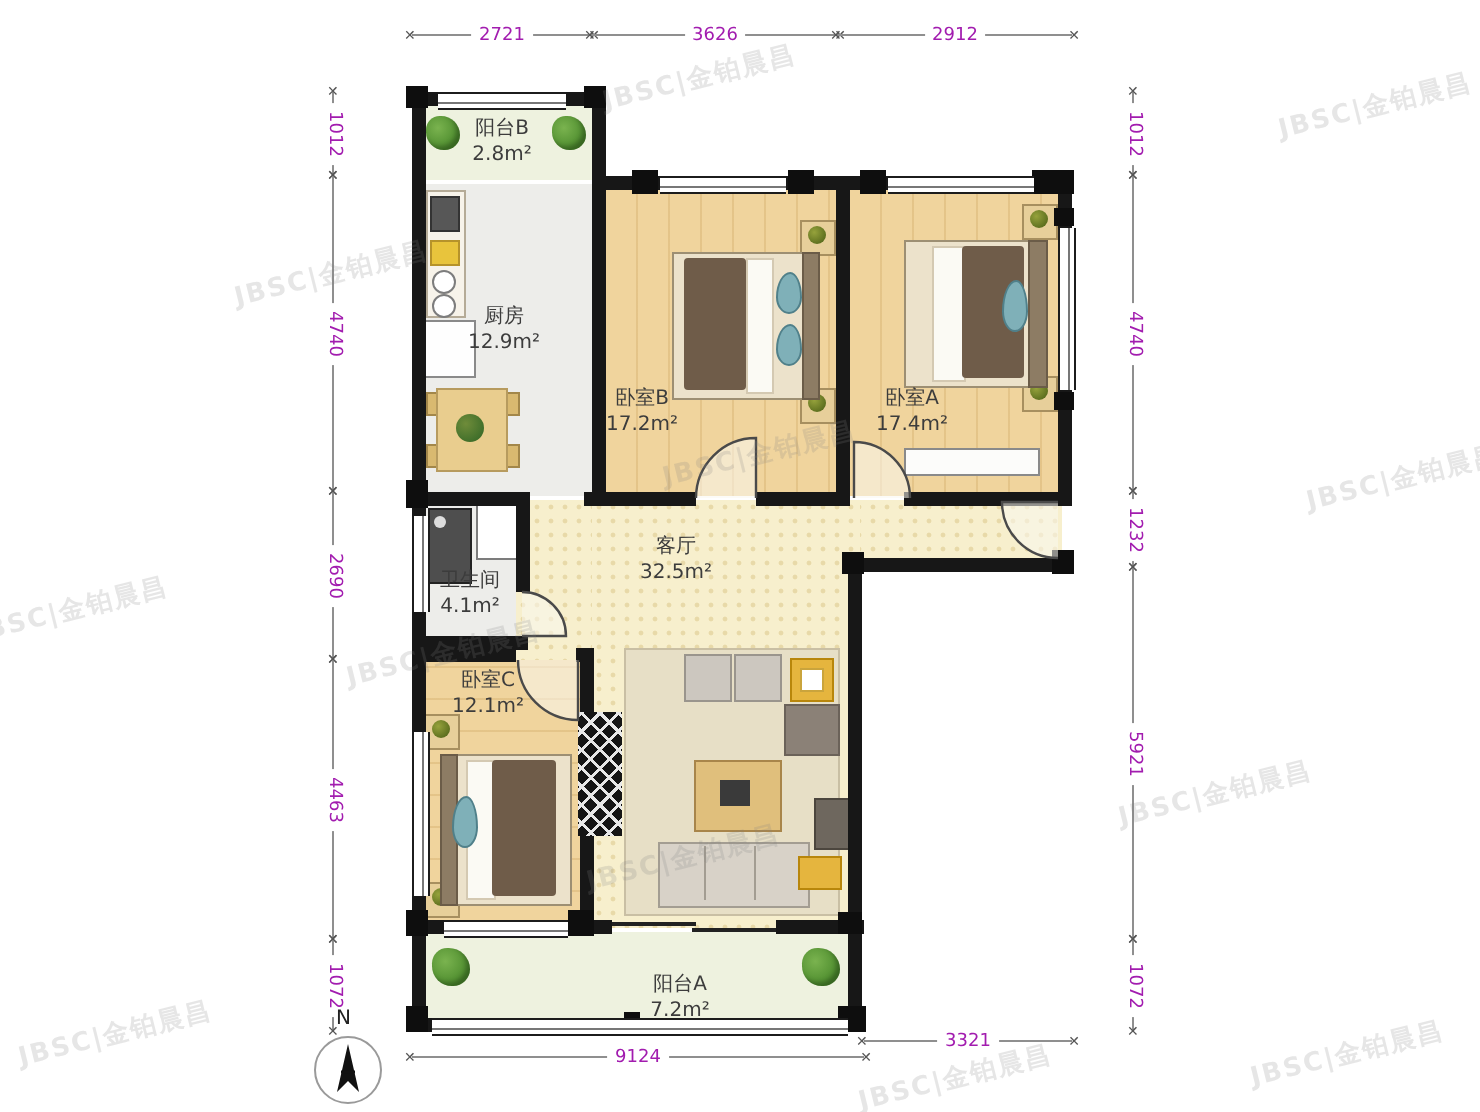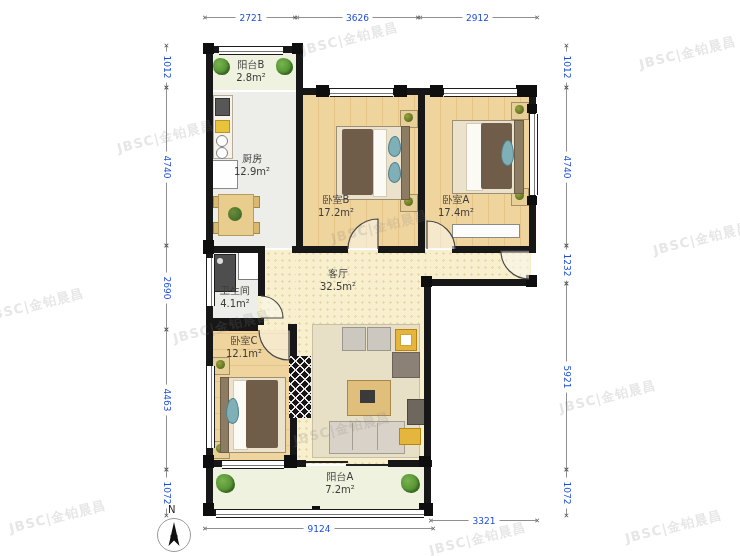--- a/index.html
+++ b/index.html
@@ -29,21 +29,21 @@
   .nplant{position:absolute;z-index:2;border-radius:50%;background:radial-gradient(circle at 35% 35%,#96a23c,#5c6e1e 75%);width:9px;height:9px;}
   .bedbase{position:absolute;z-index:2;background:#ece2cb;border:1px solid #9d8f73;}
   .blanket{position:absolute;z-index:2;background:#6f5c49;border-radius:2px;}
   .sheet{position:absolute;z-index:2;background:#fbfaf4;border:1px solid #d4c9b2;}
   .pillow{position:absolute;z-index:2;background:#7fb0b8;border:1px solid #50808a;border-radius:55% 45% 50% 50%/60% 60% 40% 40%;}
   .hboard{position:absolute;z-index:2;background:#8d7c64;border:1px solid #6b5c48;}
   .shaft{position:absolute;z-index:3;background-color:#161616;
     background-image:repeating-linear-gradient(45deg,transparent 0 5px,#e9e9e9 5px 6.5px),
                      repeating-linear-gradient(-45deg,transparent 0 5px,#e9e9e9 5px 6.5px);}
   
-  .dim{position:absolute;z-index:5;color:#1d4ed8;}
+  .dim{position:absolute;z-index:5;color:#a21caf;}
   .dim-h{border-top:1px solid #8f8f8f;height:0;}
   .dim-h::before{content:"\2715";position:absolute;left:-4px;top:-4.5px;font-size:7px;color:#555;}
   .dim-h::after{content:"\2715";position:absolute;right:-4px;top:-4.5px;font-size:7px;color:#555;}
   .dim-h .lbl{position:absolute;left:50%;top:0;transform:translate(-50%,-50%);background:#fff;padding:0 4px;font-size:9px;}
   .dim-v{border-left:1px solid #8f8f8f;width:0;}
   .dim-v::before{content:"\2715";position:absolute;top:-4px;left:-3.5px;font-size:7px;color:#555;}
   .dim-v::after{content:"\2715";position:absolute;bottom:-4px;left:-3.5px;font-size:7px;color:#555;}
   .dim-v .lbl{position:absolute;left:0;top:50%;transform:translate(-50%,-50%);background:#fff;
               writing-mode:vertical-rl;padding:4px 0;font-size:9px;}
   
@@ -197,41 +197,41 @@
   </svg>
 
   <div class="rlabel" style="left:221px;top:58px;width:60px;">
     <div>阳台B</div>
     <div>2.8m²</div>
   </div>
   <div class="rlabel" style="left:226px;top:152px;width:52px;">
     <div>厨房</div>
     <div>12.9m²</div>
   </div>
-  <div class="rlabel" style="left:308px;top:193px;width:56px;">
+  <div class="rlabel" style="left:293px;top:193px;width:56px;">
     <div>卧室B</div>
     <div>17.2m²</div>
   </div>
   <div class="rlabel" style="left:428px;top:193px;width:56px;">
     <div>卧室A</div>
     <div>17.4m²</div>
   </div>
   <div class="rlabel" style="left:208px;top:284px;width:54px;">
     <div>卫生间</div>
     <div>4.1m²</div>
   </div>
   <div class="rlabel" style="left:308px;top:267px;width:60px;">
     <div>客厅</div>
     <div>32.5m²</div>
   </div>
   <div class="rlabel" style="left:216px;top:334px;width:56px;">
     <div>卧室C</div>
     <div>12.1m²</div>
   </div>
-  <div class="rlabel" style="left:312px;top:470px;width:56px;">
+  <div class="rlabel" style="left:312px;top:486px;width:56px;">
     <div>阳台A</div>
     <div>7.2m²</div>
   </div>
 
   <div class="dim dim-h" style="left:206px;top:17px;width:90px;">
       <span class="lbl">2721</span>
     </div>
   <div class="dim dim-h" style="left:296px;top:17px;width:123px;">
       <span class="lbl">3626</span>
     </div>

